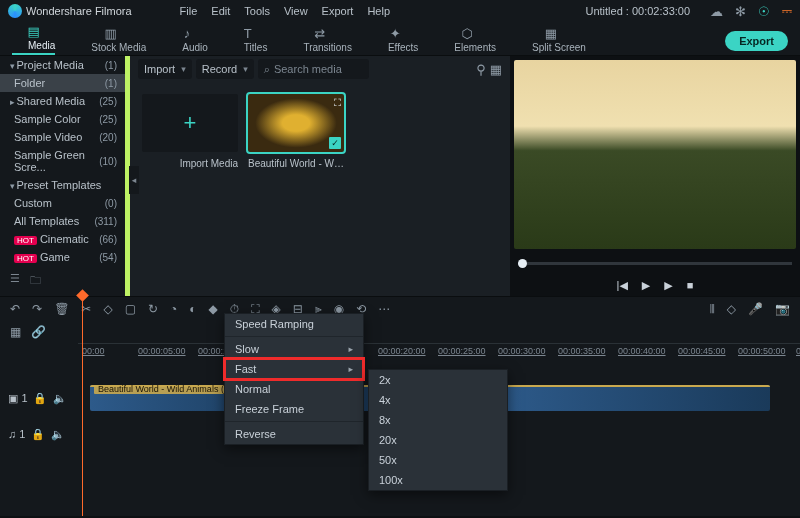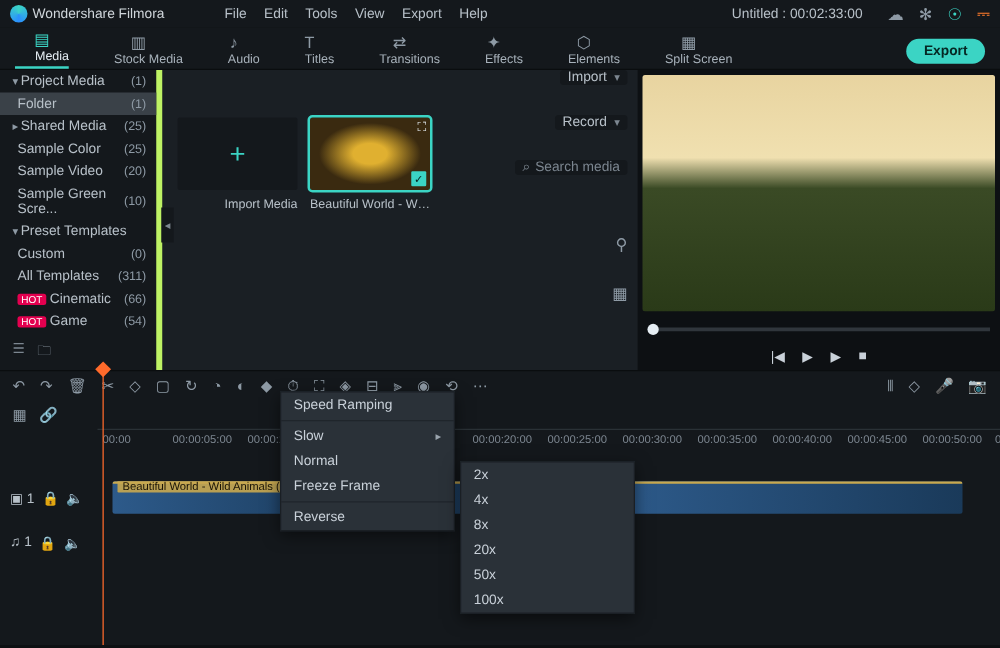--- a/index.html
+++ b/index.html
@@ -33,21 +33,21 @@
   .sidebar { width: 130px; background:#14181c; border-right:5px solid #bef264; display:flex; flex-direction:column; }
   .side-item { display:flex; align-items:center; justify-content:space-between; padding: 3px 8px 3px 14px; font-size:11px; cursor:default; }
   .side-item .caret { width:9px; color:#8e9aa5; margin-right:2px; font-size:9px;}
   .side-item.lvl1 { padding-left: 10px; }
   .side-item.selected { background:#3a4148; }
   .side-item .cnt { color:#8e9aa5; font-size:10px;}
   .side-item .badge { background:#e4004f; color:#fff; font-size:8px; padding:0 3px; border-radius:2px; margin-right:3px;}
   .side-foot { margin-top:auto; display:flex; gap:10px; padding:6px 10px; color:#7c8690; }
 
   .media-panel { flex:1; display:flex; flex-direction:column; background:#1a1f24; position:relative;}
-  .media-toolbar { height:26px; display:flex; align-items:flex-end; gap:24px; padding: 0 8px; flex-direction: column; }
+  .media-toolbar { height:26px; display:flex; align-items:center; gap:4px; padding: 0 8px; }
   .drop { background:#14181c; height:20px; display:flex; align-items:center; padding:0 6px; border-radius:3px; font-size:11px; gap:6px; }
   .drop .chev { font-size:9px; color:#7c8690;}
   .search { flex:1; max-width:180px; background:#14181c; height:20px; display:flex; align-items:center; padding:0 6px; border-radius:3px; gap:4px;}
   .search .si { font-size:11px; color:#7c8690;}
   .search .ph { color:#7c8690; font-size:11px;}
   .mt-spacer{flex:1;}
   .mt-ic { color:#8e9aa5; font-size:13px;}
   .media-grid { display:flex; gap:10px; padding:12px; }
   .thumb { width:96px; }
   .thumb .box { height:58px; background:#14181c; border-radius:2px; display:flex; align-items:center; justify-content:center; }
@@ -65,21 +65,21 @@
   .scrubber { flex:1; height:3px; background:#30363c; position:relative;}
   .scrub-dot { position:absolute; left:0; top:-3px; width:9px; height:9px; background:#e6eef4; border-radius:50%;}
   .transport { display:flex; gap:14px; justify-content:center; padding: 2px 0 4px;}
   .transport span { color:#c9d1d9; font-size:11px;}
 
   .timeline { height:220px; background:#14181c; border-top:1px solid #0a0d0f; position:relative; }
   .tl-tools { height:24px; display:flex; align-items:center; gap:12px; padding:0 10px; color:#8e9aa5; font-size:12px;}
   .tl-tools .sep { flex:1; }
   .tl-scale { height:22px; display:flex; align-items:center; gap:10px; padding:0 10px; color:#8e9aa5; font-size:12px;}
   .ruler { height:24px; margin-left:78px; position:relative; color:#7c8690; font-size:9px; border-top:1px solid #2a3136;}
-  .ruler span { position:absolute; top:2px;}
+  .ruler span { position:absolute; top:2px;text-decoration:underline;}
   .tracks { position:relative; margin-top:16px;}
   .track { height:30px; display:flex; align-items:center;}
   .track-head { width:78px; display:flex; align-items:center; gap:6px; padding-left:8px; font-size:11px; color:#b8c1c9;}
   .track-body { flex:1; height:26px; position:relative;}
   .clip { position:absolute; height:26px; border-radius:2px; overflow:hidden;}
   .clipv { background: linear-gradient(90deg,#2d5a8a,#1a3a5a 30%,#2d5a8a 60%,#1a3a5a); top:0;}
   .clipv::before { content:""; position:absolute; top:0; left:0; right:0; height:2px; background:#c9a94f;}
   .clip-label { position:absolute; left:4px; top:-1px; background:rgba(201,169,79,.9); color:#1a1406; font-size:9px; padding:0 4px; border-radius:1px;}
   .playhead { position:absolute; left:82px; top:0; bottom:0; width:1px; background:#ff6a2b; z-index:20;}
   .playhead::before { content:""; position:absolute; top:-6px; left:-4px; width:9px; height:9px; background:#ff6a2b; transform:rotate(45deg);}
@@ -326,20 +326,23 @@
   </div>
 
   <div class="ctxmenu" style="left:224px; top:16px;">
     <div class="row">
         <span>Speed Ramping</span>
       </div>
     <div class="divide"></div>
     <div class="row sub">
         <span>Slow</span>
       </div>
+    <div class="row sub highlight">
+        <span>Fast</span>
+      </div>
     <div class="row">
         <span>Normal</span>
       </div>
     <div class="row">
         <span>Freeze Frame</span>
       </div>
     <div class="divide"></div>
     <div class="row">
         <span>Reverse</span>
       </div>

